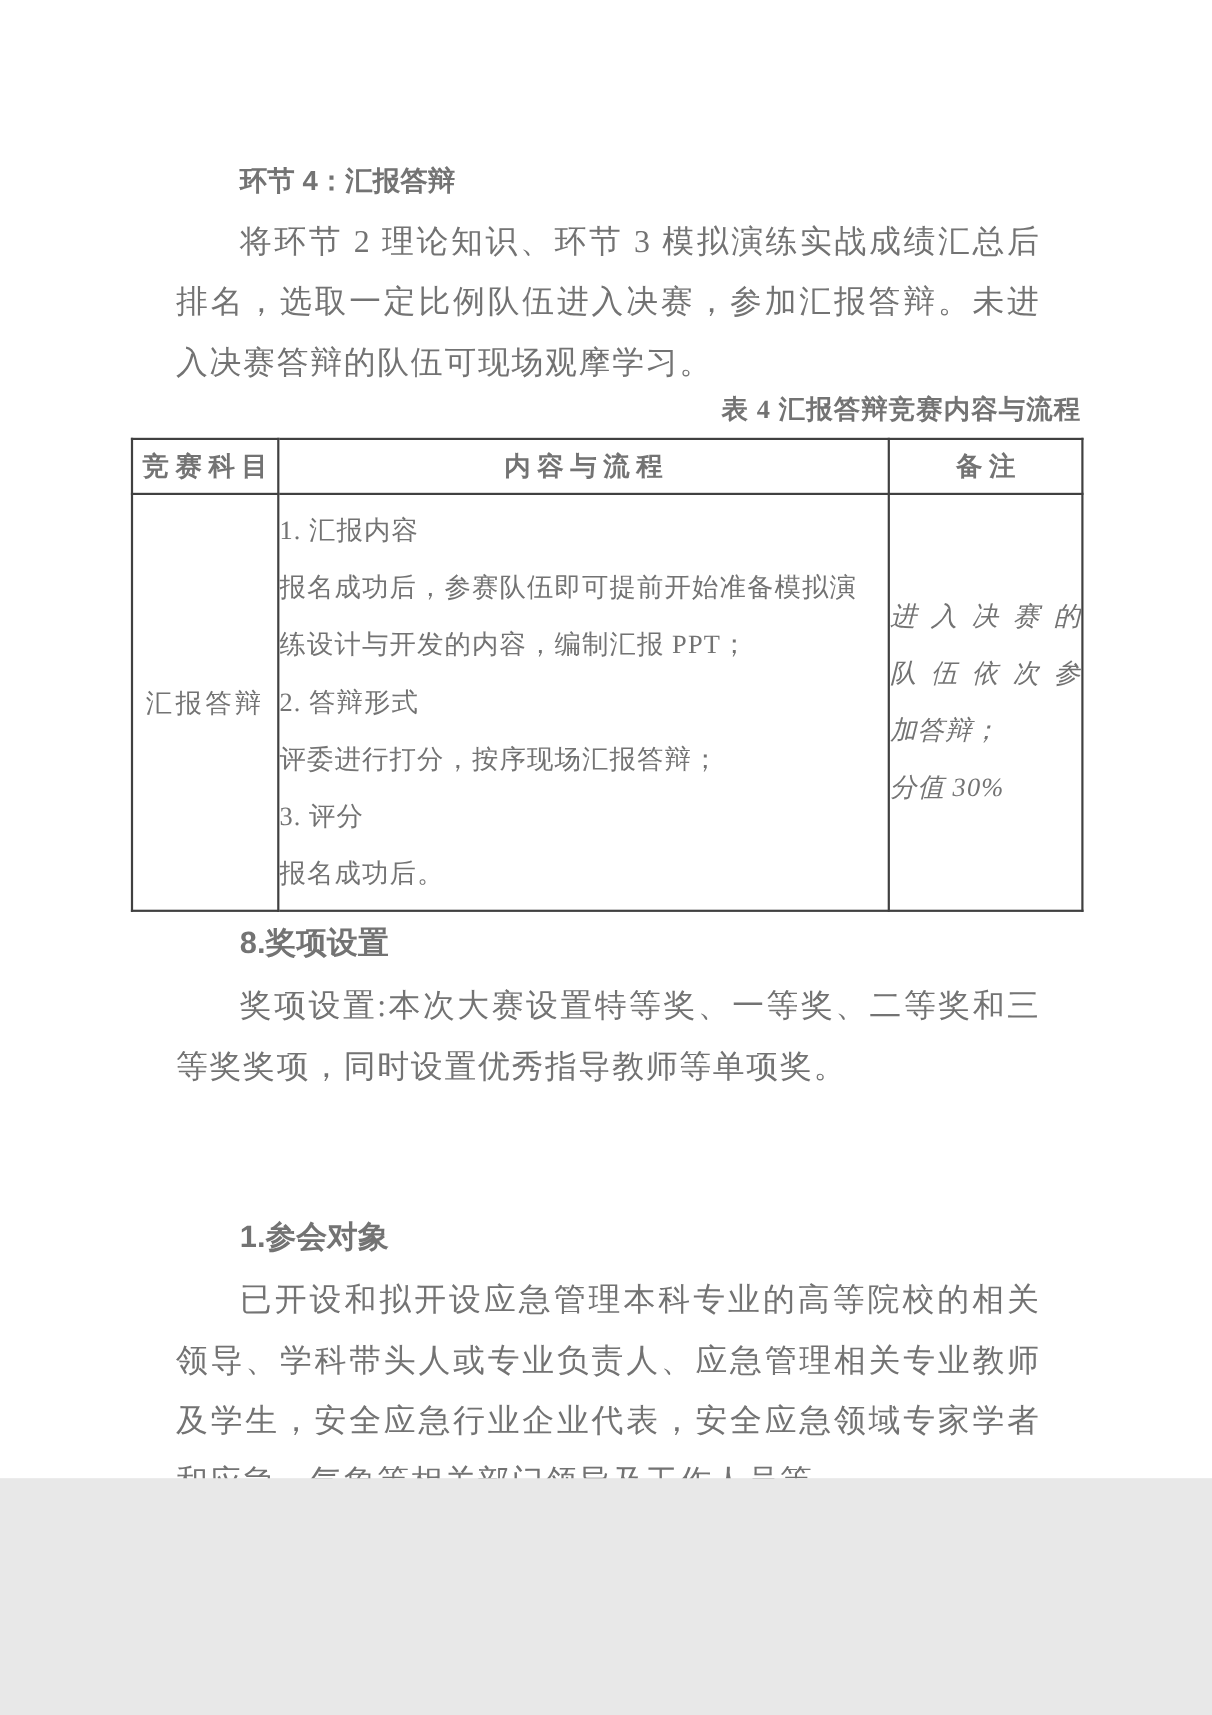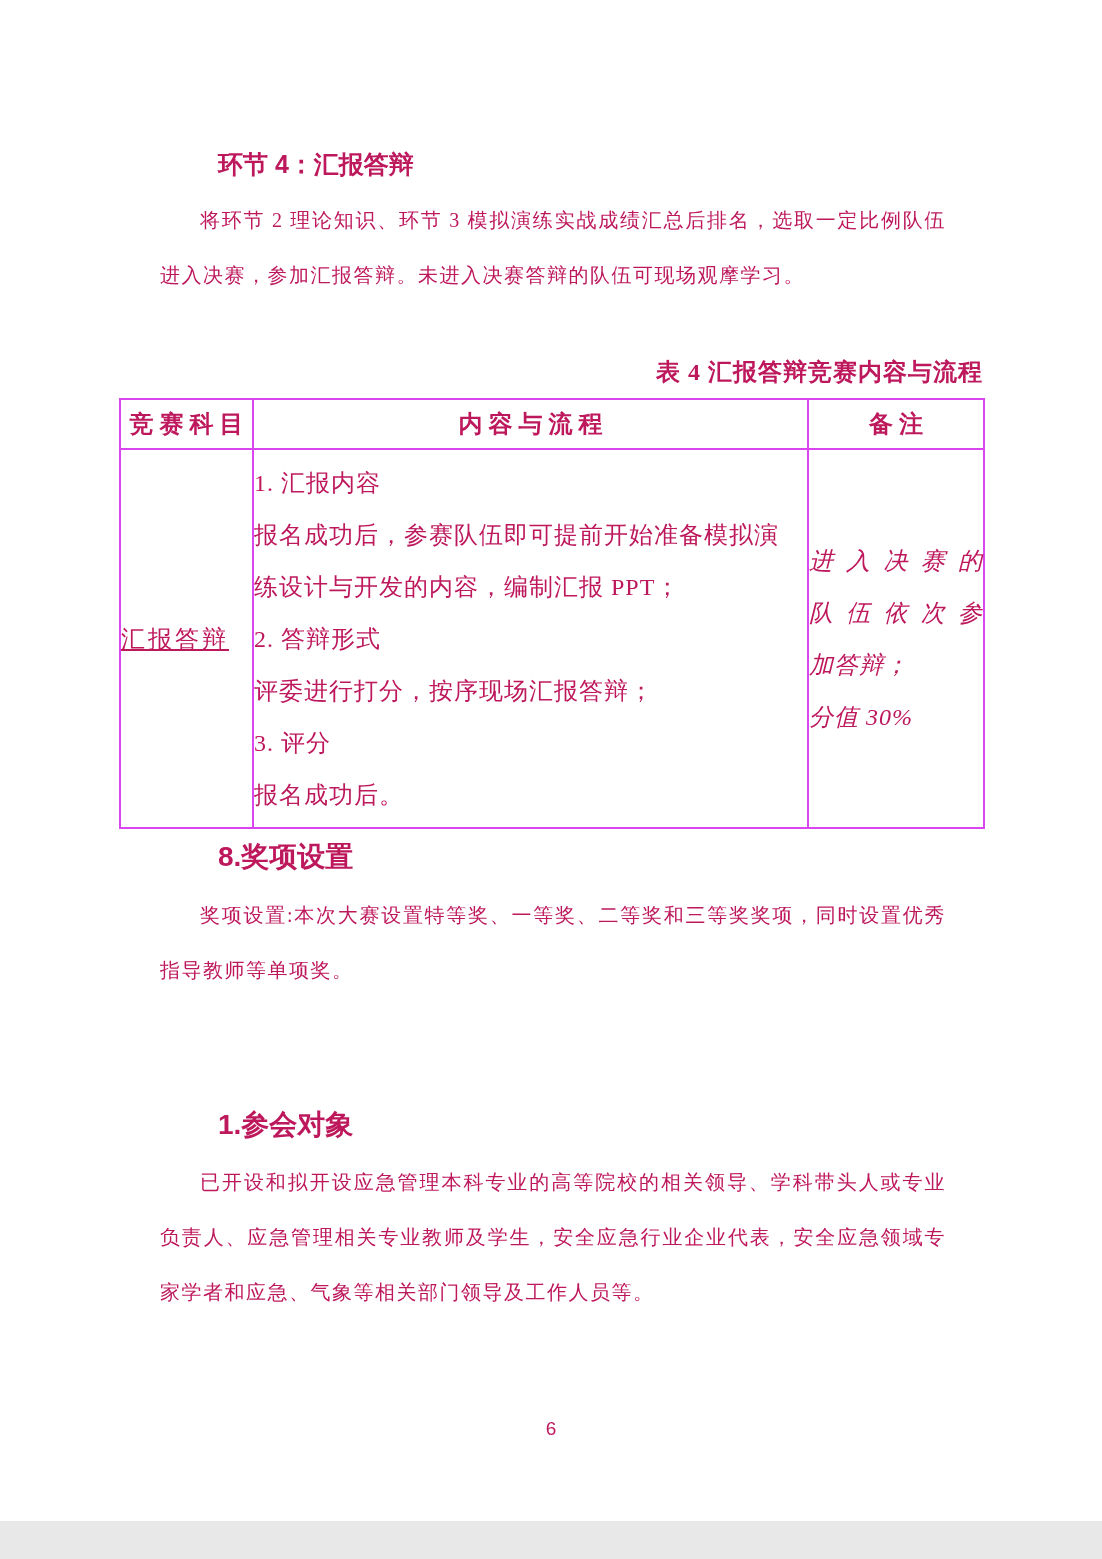--- a/index.html
+++ b/index.html
@@ -3,45 +3,45 @@
 <meta charset="utf-8">
 <style>
   html, body {
     margin: 0;
     padding: 0;
     background: #e8e8e8;
   }
   .page {
     position: relative;
     width: 1102px;
-    height: 1521px;
+    height: 1344px;
     margin: 0 auto;
     background: #ffffff;
-    color: #be185d;
+    color: #737373;
     font-family: "Liberation Serif", "DejaVu Serif", serif;
     overflow: hidden;
   }
   .heading-sans {
     position: absolute;
     left: 218px;
     font-family: "Liberation Sans", "DejaVu Sans", sans-serif;
     font-weight: bold;
     white-space: nowrap;
   }
   .h-sub {
     font-size: 25px;
   }
   .h-big {
     font-size: 28px;
   }
   .body-para {
     position: absolute;
     left: 160px;
     width: 786px;
-    font-size: 20px;
+    font-size: 29px;
     line-height: 55px;
     letter-spacing: 1.5px;
     text-align: justify;
     text-indent: 2em;
   }
   .table-caption {
     position: absolute;
     left: 119px;
     width: 864px;
     top: 356px;
@@ -53,39 +53,39 @@
   .doc-table {
     position: absolute;
     left: 119px;
     top: 398px;
     width: 864px;
     border-collapse: collapse;
     table-layout: fixed;
     font-size: 24px;
   }
   .doc-table td, .doc-table th {
-    border: 2px solid #d946ef;
+    border: 2px solid #404040;
     padding: 0;
   }
   .doc-table th {
     height: 48px;
     font-weight: bold;
     letter-spacing: 0.25em;
     text-indent: 0.25em; 
     text-align: center;
     vertical-align: middle;
   }
   .col-subject { width: 133px; }
   .col-content { width: 555px; }
   .col-remark  { width: 176px; }
   .cell-subject {
+    text-align: center;
     vertical-align: middle;
     letter-spacing: 3px;
     height: 377px;
-    text-decoration: underline;
   }
   .cell-content {
     vertical-align: middle;
     padding: 6px 14px 6px 15px;
   }
   .cell-content .line {
     line-height: 52px;
     letter-spacing: 1px;
     text-align: justify;
   }

